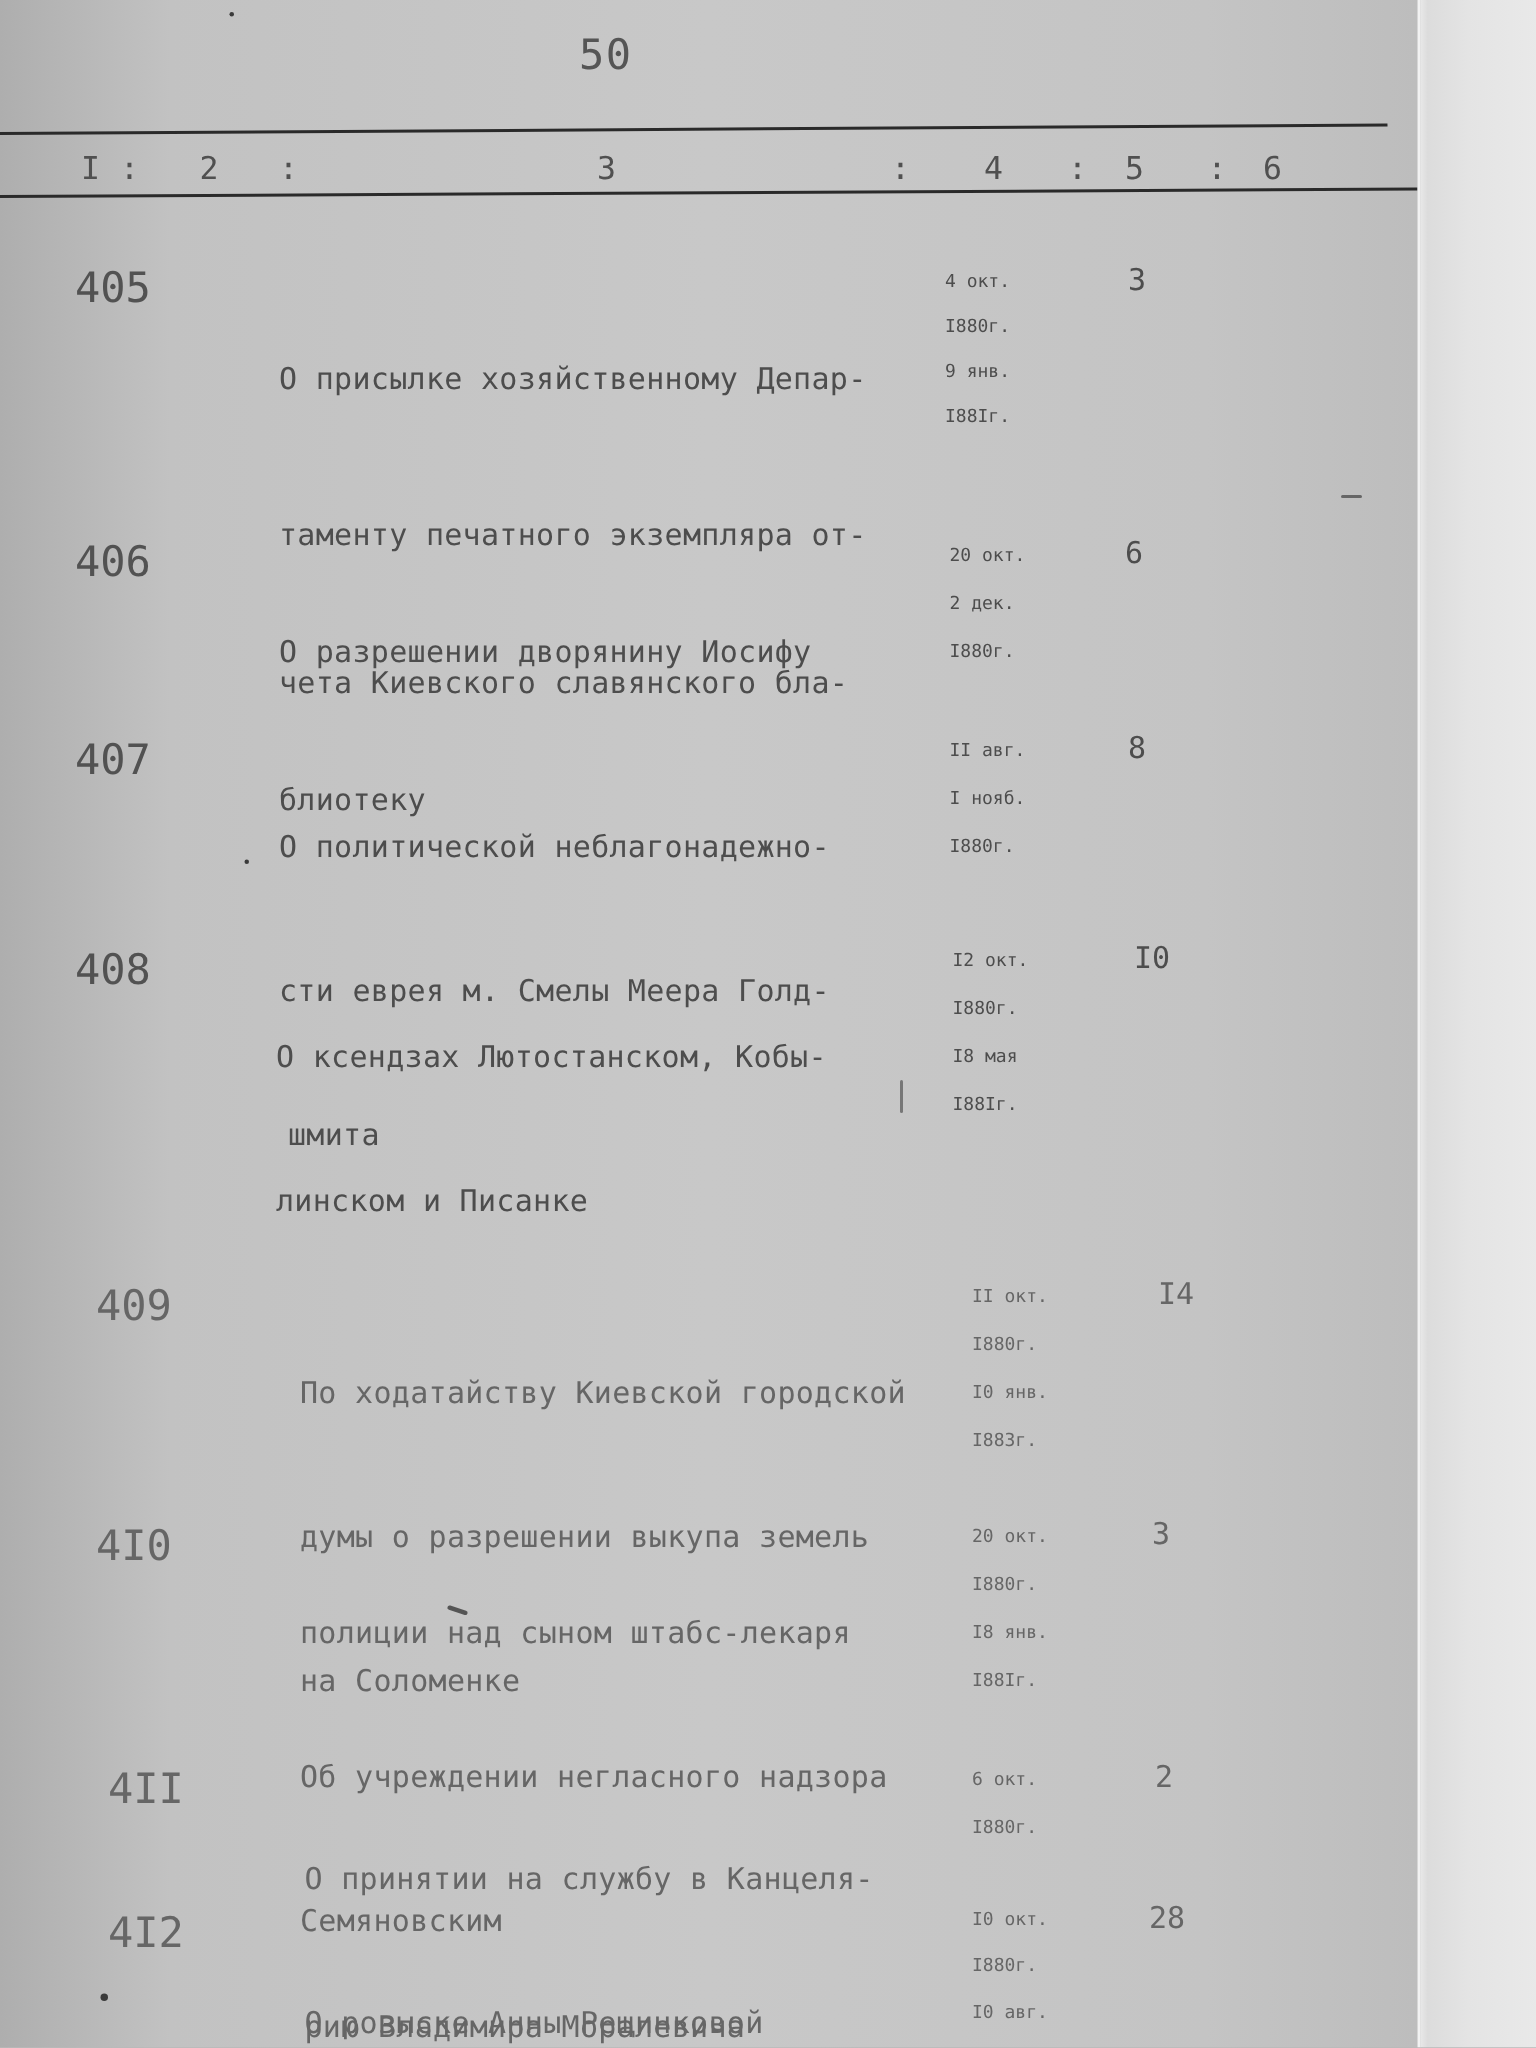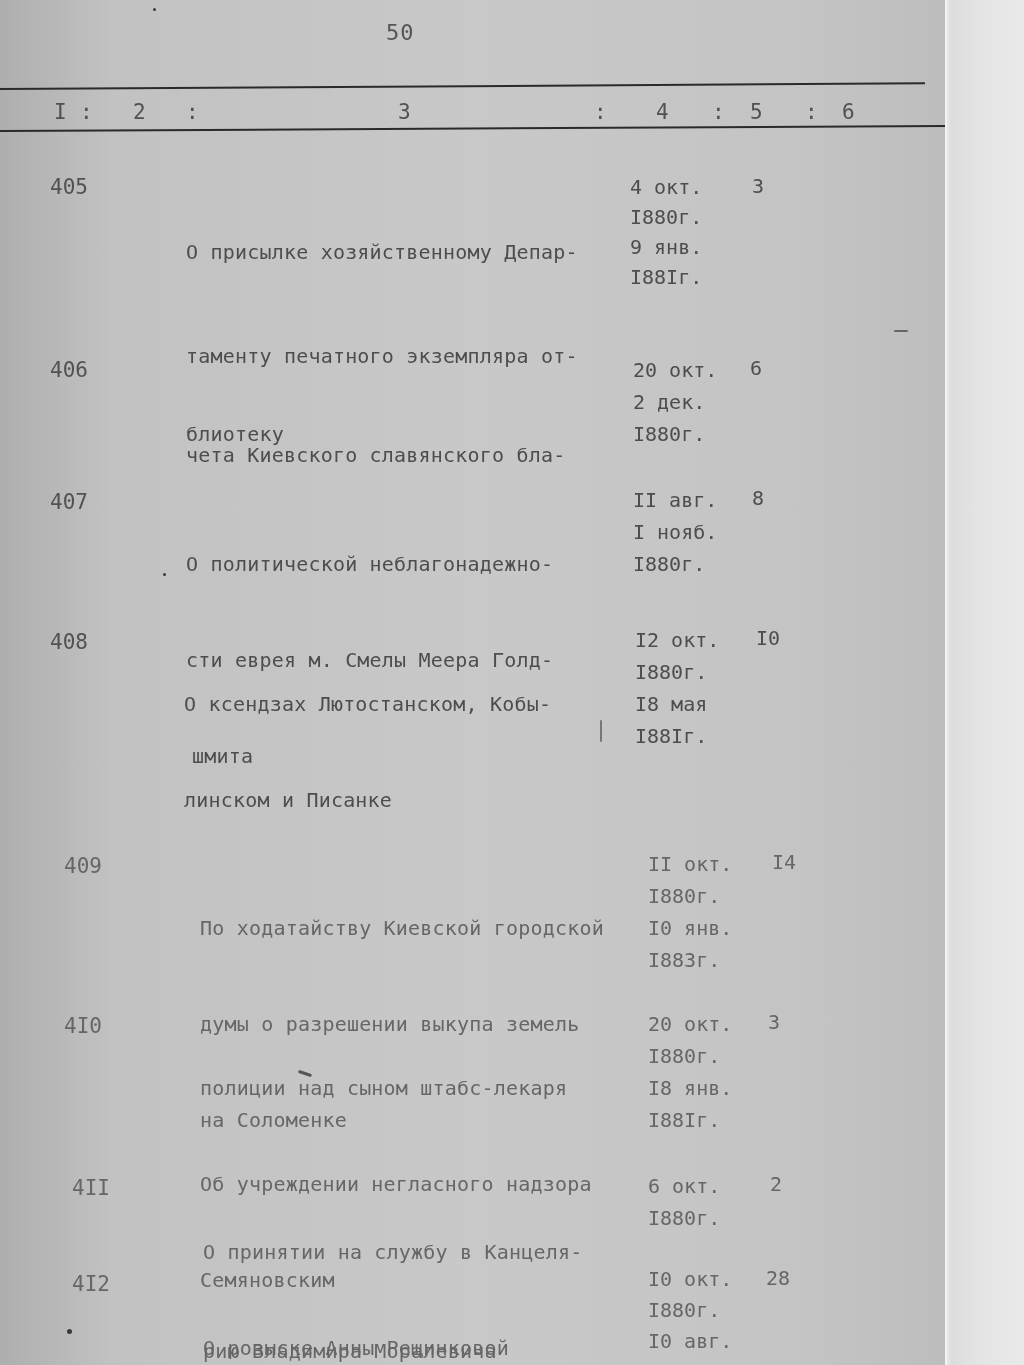--- a/index.html
+++ b/index.html
@@ -29,21 +29,21 @@
       top: 0;
       width: 79px;
       height: 1365px;
       background: linear-gradient(90deg, #e8e8e8 0%, #dcdcdc 6%, #e4e4e4 40%, #e9e9e9 100%);
       border-left: 2px solid #f2f2f2;
     }
     .page-number {
       position: absolute;
       left: 386px;
       top: 20px;
-      font-size: 22px;
+      font-size: 28px;
       color: #555;
       letter-spacing: 1px;
     }
     .rule {
       position: absolute;
       height: 2px;
       background: #2a2a2a;
     }
     .rule-top {
       left: 0;
@@ -72,34 +72,34 @@
       position: absolute;
       top: 0;
     }
     .entry {
       position: absolute;
       left: 0;
       width: 945px;
     }
     .entry .num {
       position: absolute;
-      font-size: 21px;
+      font-size: 28px;
       color: #525252;
     }
     .entry .desc {
       position: absolute;
       font-size: 20px;
       line-height: 33px;
       color: #4d4d4d;
       white-space: pre;
       letter-spacing: 0.2px;
     }
     .entry .dates {
       position: absolute;
-      font-size: 20px;
+      font-size: 12px;
       line-height: 30px;
       color: #4d4d4d;
     }
     .entry .dates div {
       white-space: pre;
     }
     .entry .sheets {
       position: absolute;
       font-size: 20px;
       color: #4d4d4d;
@@ -151,20 +151,21 @@
       <div>I880г.</div>
       <div>9 янв.</div>
       <div>I88Iг.</div>
     </div>
     <div class="sheets" style="left:752px;top:4px">3</div>
   </div>
 
   <div class="entry" style="top:352px">
     <div class="num" style="left:50px;top:6px">406</div>
     <div class="desc" style="left:186px;top:0">
+      <div>О разрешении дворянину Иосифу</div>
       <div>блиотеку</div>
     </div>
     <div class="dates" style="left:633px;top:2px;line-height:32px">
       <div>20 окт.</div>
       <div>2 дек.</div>
       <div>I880г.</div>
     </div>
     <div class="sheets" style="left:750px;top:4px">6</div>
   </div>
 

